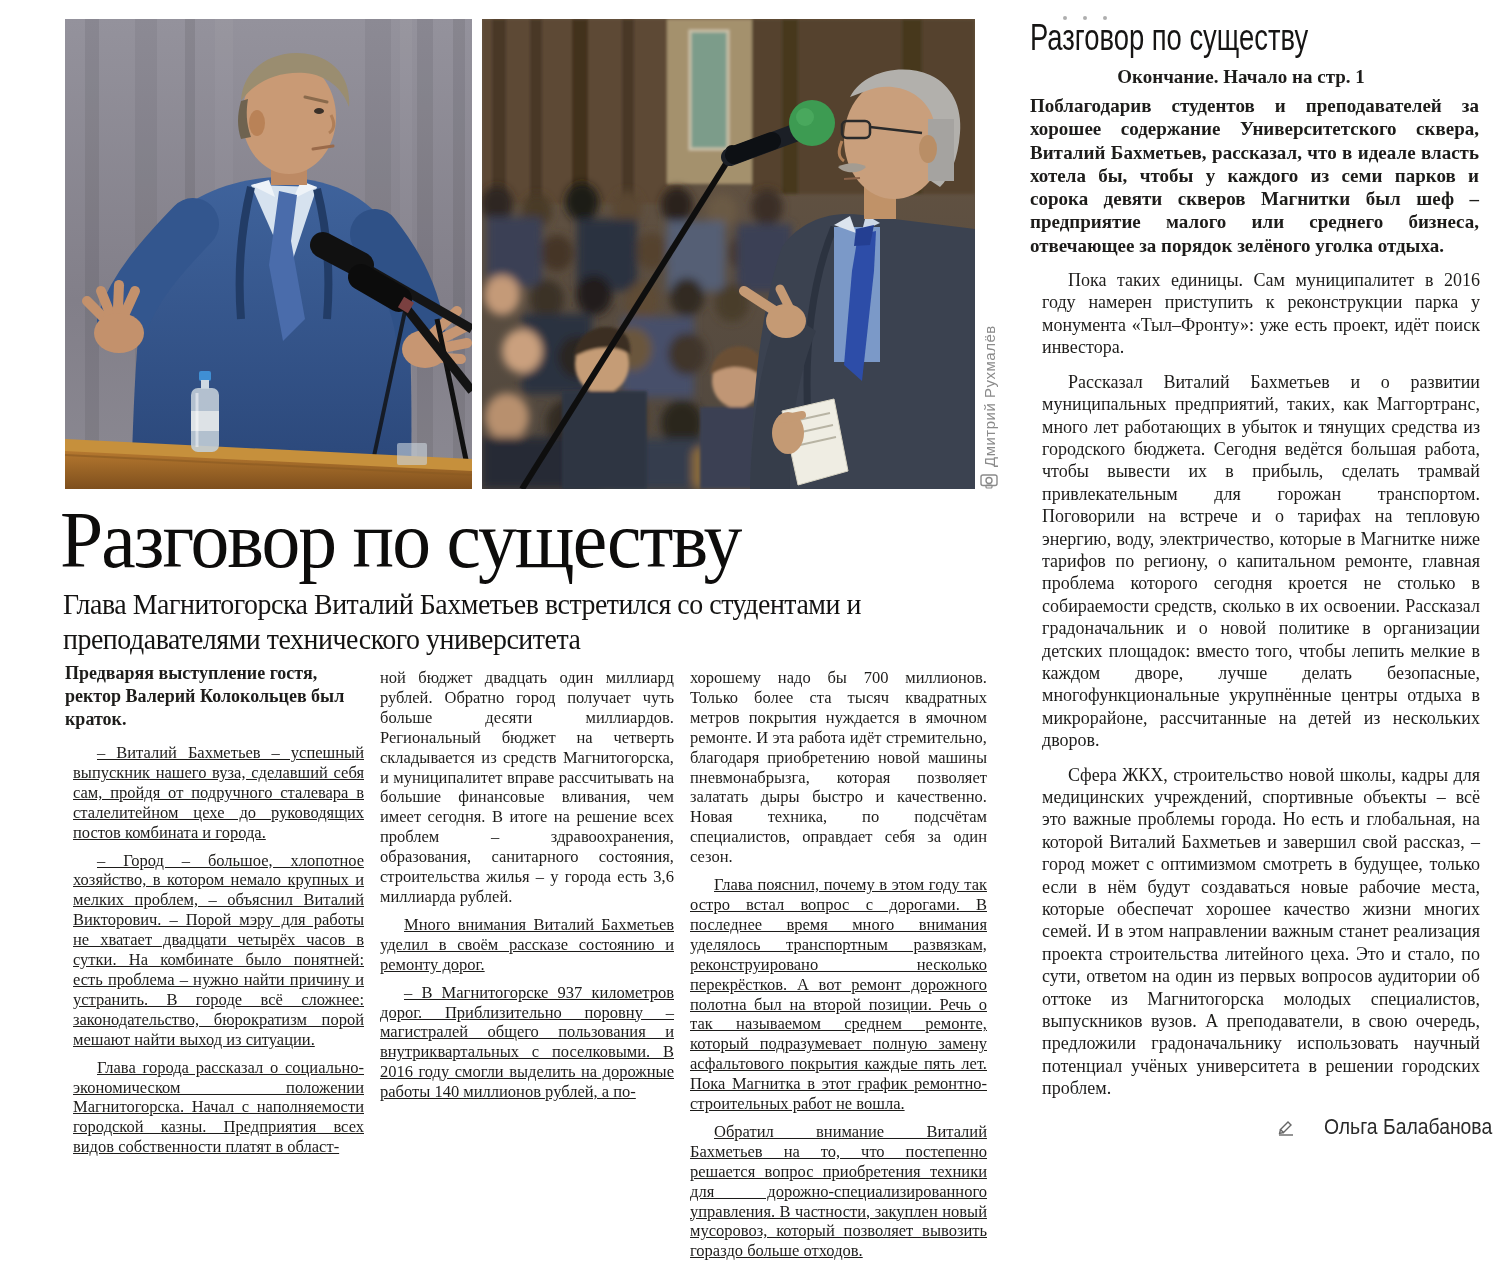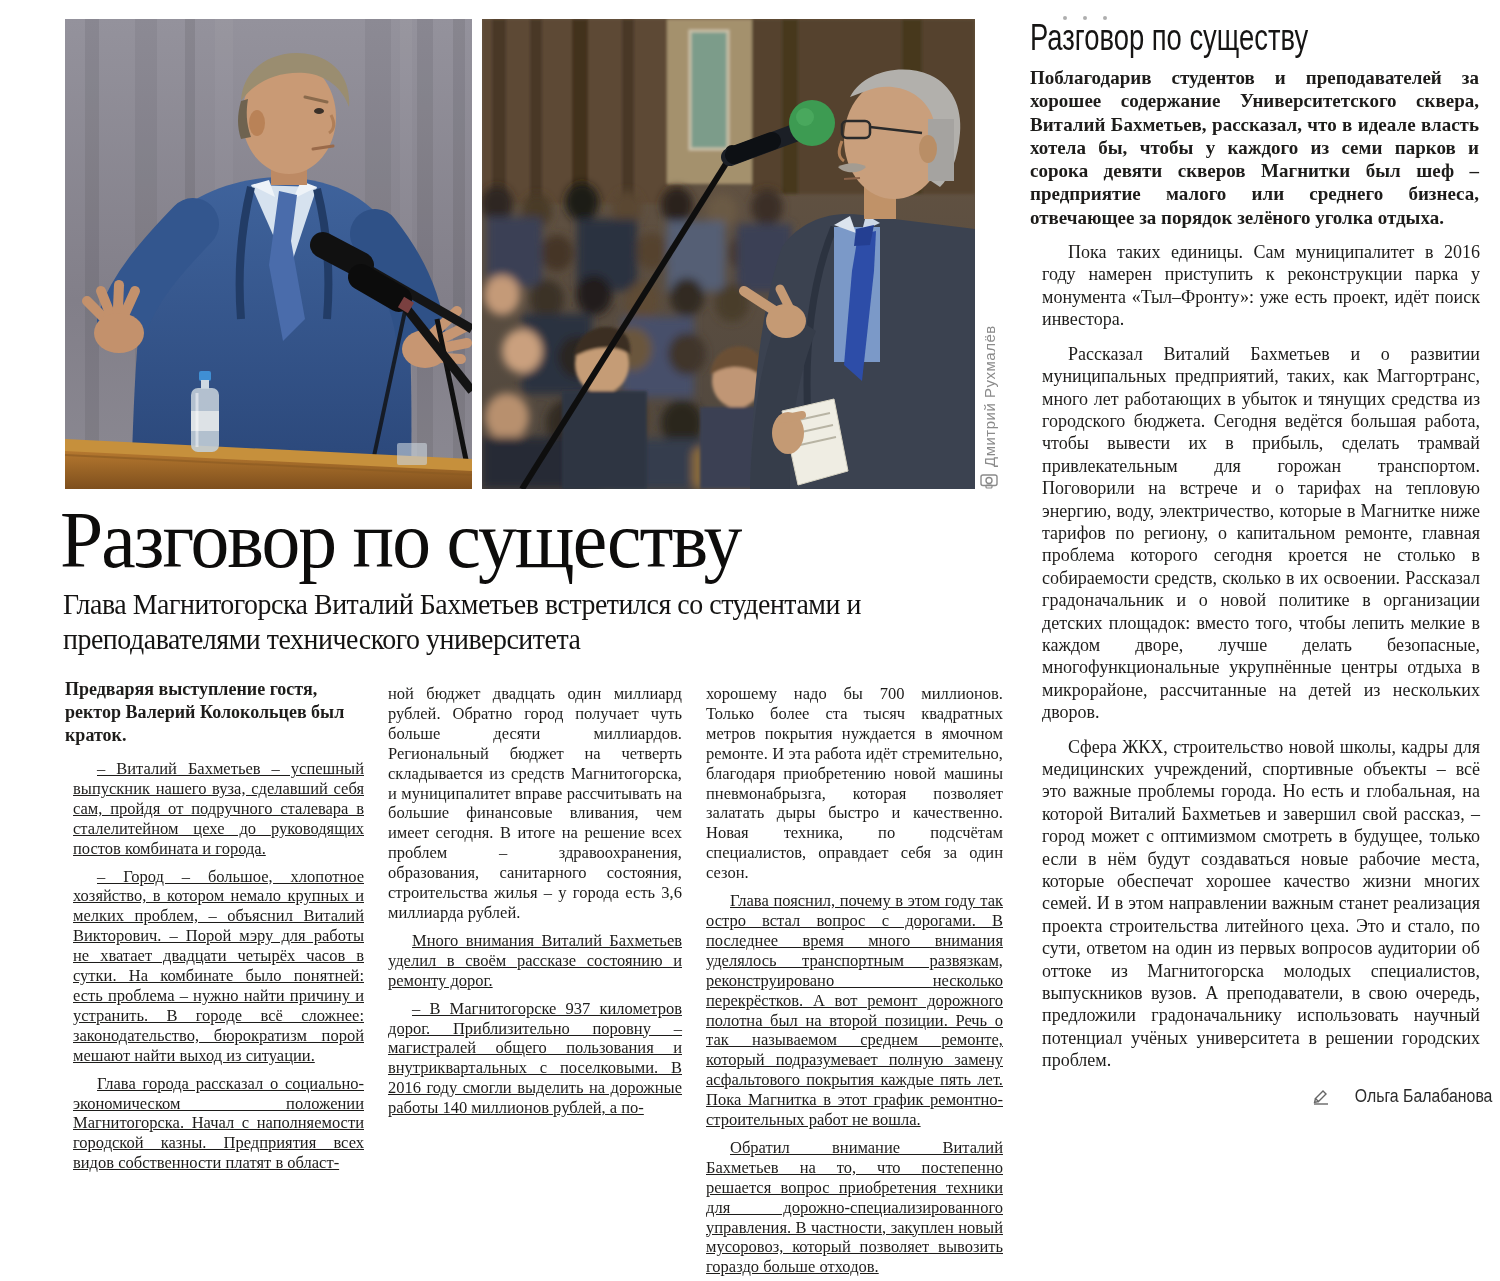--- a/index.html
+++ b/index.html
@@ -22,31 +22,31 @@
 
   
   .headline{position:absolute;left:60px;top:498px;margin:0;font-weight:400;
       font-size:80px;line-height:84px;letter-spacing:-2px;color:#0d0c0b;
       transform:scaleX(.97);transform-origin:0 0;white-space:nowrap;}
   .subhead{position:absolute;left:63px;top:586px;margin:0;width:1000px;font-weight:400;
       font-size:30px;line-height:35px;letter-spacing:-.5px;color:#141312;
       transform:scaleX(.93);transform-origin:0 0;}
 
   
-  .cols{position:absolute;left:65px;top:676px;width:946px;height:606px;overflow:hidden;
-        display:grid;grid-template-columns:307px 310px 313px;column-gap:8px;}
+  .cols{position:absolute;left:65px;top:660px;width:946px;height:606px;overflow:hidden;
+        display:grid;grid-template-columns:307px 310px 313px;column-gap:0;}
   .col{overflow:hidden;}
   .col p{margin:8px;font-size:16.5px;line-height:19.9px;text-align:justify;}
   .col p.ind{text-indent:24px;text-decoration:underline;}
   .col .lead{font-weight:700;font-size:18px;line-height:23px;text-align:left;margin:2px 0 12px 0;}
   .cont{font-weight:700;font-size:17.5px;text-align:center;margin-top:12px !important;font-style:italic;}
 
   
   .byline{display:flex;justify-content:flex-end;align-items:center;gap:6px;margin-top:14px;
-      font-family:"Liberation Sans","DejaVu Sans",sans-serif;font-size:18px;color:#2a2a2a;}
+      font-family:"Liberation Sans","DejaVu Sans",sans-serif;font-size:22px;color:#2a2a2a;}
   .byline span{display:inline-block;transform:scaleX(.88);transform-origin:100% 50%;}
   .byline svg{flex:0 0 auto;}
 
   
   .sidebar{position:absolute;left:1030px;top:18px;width:462px;}
   .sb-headline{margin:0 0 8px 0;font-family:"Liberation Sans","DejaVu Sans",sans-serif;font-weight:400;
       font-size:37px;line-height:40px;color:#161514;transform:scaleX(.74);transform-origin:0 0;white-space:nowrap;}
   .kicker{font-weight:700;font-size:19px;text-align:center;margin:0 40px 6px 0;}
   .sb-lead{font-weight:700;font-size:19px;line-height:23.3px;text-align:justify;margin:0 13px 10px 0;}
   .sidebar p.sb{margin:12px;font-size:18px;line-height:22.4px;text-align:justify;}
@@ -302,20 +302,21 @@
           <path d="M3.5 11.5 L2.6 15.4 L6.5 14.5" fill="none" stroke="#666" stroke-width="1.4"></path>
           <line x1="2" y1="17" x2="16" y2="17" stroke="#666" stroke-width="1.4"></line>
         </svg>
         <span>Ольга Балабанова</span>
       </div>
     </div>
   </section>
 
   <aside class="sidebar">
     <h2 class="sb-headline">Разговор по существу</h2>
+    <div class="kicker">Окончание. Начало на стр. 1</div>
     <p class="sb-lead">Поблагодарив студентов и преподавателей за хорошее содержание Университетского сквера, Виталий Бахметьев, рассказал, что в идеале власть хотела бы, чтобы у каждого из семи парков и сорока девяти скверов Магнитки был шеф – предприятие малого или среднего бизнеса, отвечающее за порядок зелёного уголка отдыха.</p>
     <p class="sb ind">Пока таких единицы. Сам муниципалитет в 2016 году намерен приступить к реконструкции парка у монумента «Тыл–Фронту»: уже есть проект, идёт поиск инвестора.</p>
     <p class="sb ind">Рассказал Виталий Бахметьев и о развитии муниципальных предприятий, таких, как Маггортранс, много лет работающих в убыток и тянущих средства из городского бюджета. Сегодня ведётся большая работа, чтобы вывести их в прибыль, сделать трамвай привлекательным для горожан транспортом. Поговорили на встрече и о тарифах на тепловую энергию, воду, электричество, которые в Магнитке ниже тарифов по региону, о капитальном ремонте, главная проблема которого сегодня кроется не столько в собираемости средств, сколько в их освоении. Рассказал градоначальник и о новой политике в организации детских площадок: вместо того, чтобы лепить мелкие в каждом дворе, лучше делать безопасные, многофункциональные укрупнённые центры отдыха в микрорайоне, рассчитанные на детей из нескольких дворов.</p>
     <p class="sb ind">Сфера ЖКХ, строительство новой школы, кадры для медицинских учреждений, спортивные объекты – всё это важные проблемы города. Но есть и глобальная, на которой Виталий Бахметьев и завершил свой рассказ, – город может с оптимизмом смотреть в будущее, только если в нём будут создаваться новые рабочие места, которые обеспечат хорошее качество жизни многих семей. И в этом направлении важным станет реализация проекта строительства литейного цеха. Это и стало, по сути, ответом на один из первых вопросов аудитории об оттоке из Магнитогорска молодых специалистов, выпускников вузов. А преподаватели, в свою очередь, предложили градоначальнику использовать научный потенциал учёных университета в решении городских проблем.</p>
     <div class="byline">
       <svg width="18" height="18" viewBox="0 0 18 18">
         <path d="M3.5 11.5 L11 4 L14 7 L6.5 14.5 Z" fill="none" stroke="#666" stroke-width="1.4"></path>
         <path d="M3.5 11.5 L2.6 15.4 L6.5 14.5" fill="none" stroke="#666" stroke-width="1.4"></path>
         <line x1="2" y1="17" x2="16" y2="17" stroke="#666" stroke-width="1.4"></line>
       </svg>

